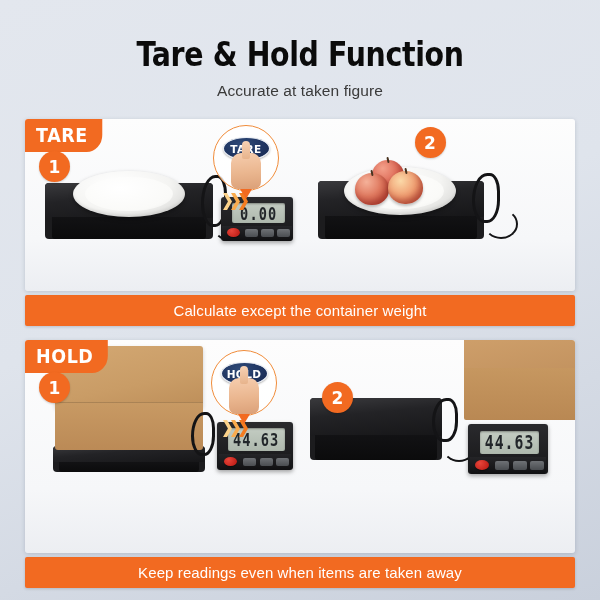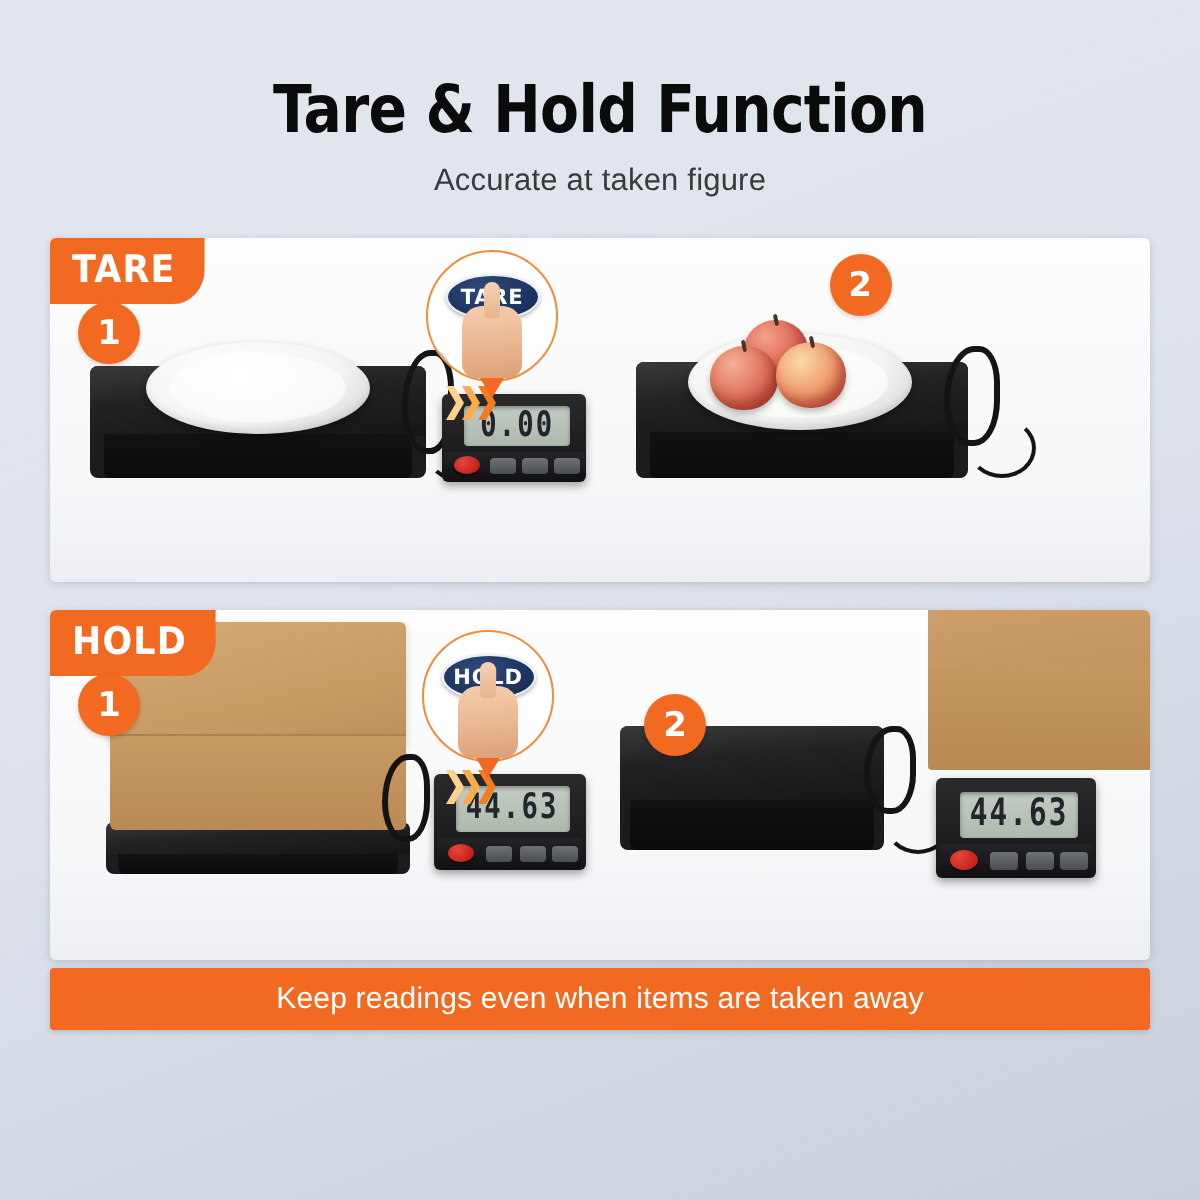--- a/index.html
+++ b/index.html
@@ -36,21 +36,21 @@
   #hold-section { margin-top: 14px; }
 
   .photo-panel {
     position: relative;
     height: 172px;
     background: linear-gradient(180deg,#fdfdfd 0%,#f6f7f9 70%,#eceef2 100%);
     border-radius: 3px;
     box-shadow: 0 1px 4px rgba(40,50,70,.18);
     overflow: hidden;
   }
-  #hold-section .photo-panel { height: 175px; }
+  #hold-section .photo-panel { height: 213px; }
 
   
   .tab-badge {
     position: absolute; top: 0; left: 0;
     height: 33px; min-width: 84px;
     background: #f26a21;
     border-radius: 0 0 17px 0;
     color: #fff;
     font-family: "DejaVu Sans", sans-serif;
     font-weight: 700;
@@ -334,20 +334,21 @@
       <div class="apple" style="left:72px; top:41px; width:32px; height:30px; background:radial-gradient(circle at 34% 28%, #f3a08a 0%, #e0705c 45%, #bf3f32 100%);"></div>
       <div class="apple" style="left:55px; top:54px; width:34px; height:32px; background:radial-gradient(circle at 34% 28%, #f5b199 0%, #e07a60 45%, #c0442f 100%);"></div>
       <div class="apple" style="left:88px; top:52px; width:35px; height:33px; background:radial-gradient(circle at 36% 30%, #fbd9a8 0%, #ef9b6f 50%, #d4583c 100%);"></div>
 
       <div class="cable" style="left:172px; top:54px; width:28px; height:50px; border-width:3px; border-radius:60% 40% 50% 50%;"></div>
       <div class="cable" style="left:184px; top:90px; width:34px; height:30px; border-left-color:transparent; border-top-color:transparent;"></div>
 
     </div>
 
   </div>
+  <div class="caption-bar">Calculate except the container weight</div>
 </div>
 
 <div class="section" id="hold-section">
   <div class="photo-panel">
 
     <div class="tab-badge">HOLD</div>
 
     <div class="half left">
       <div class="step-circle step-1">1</div>
 

